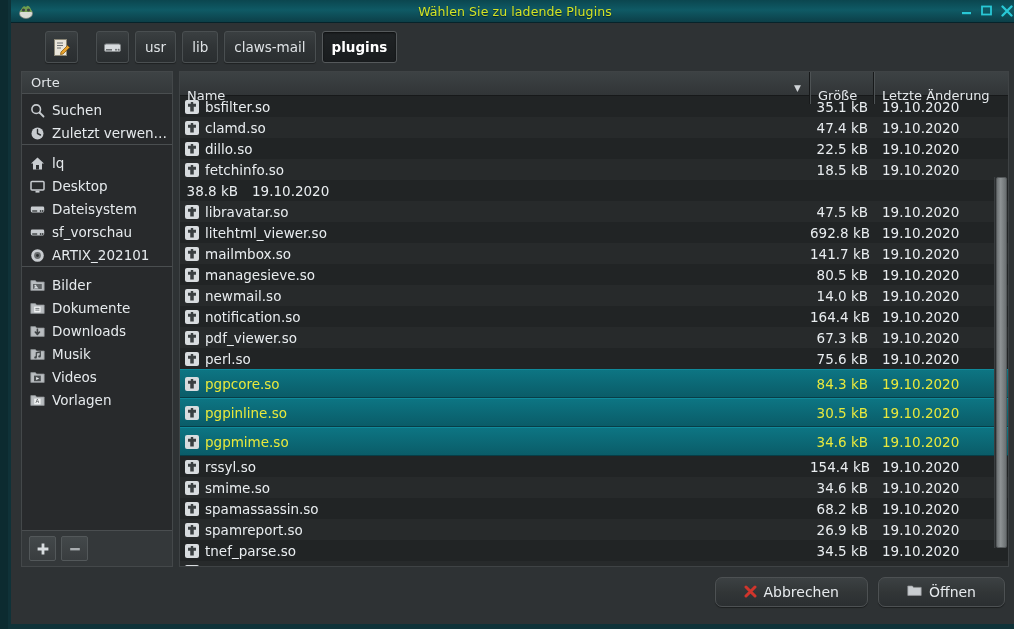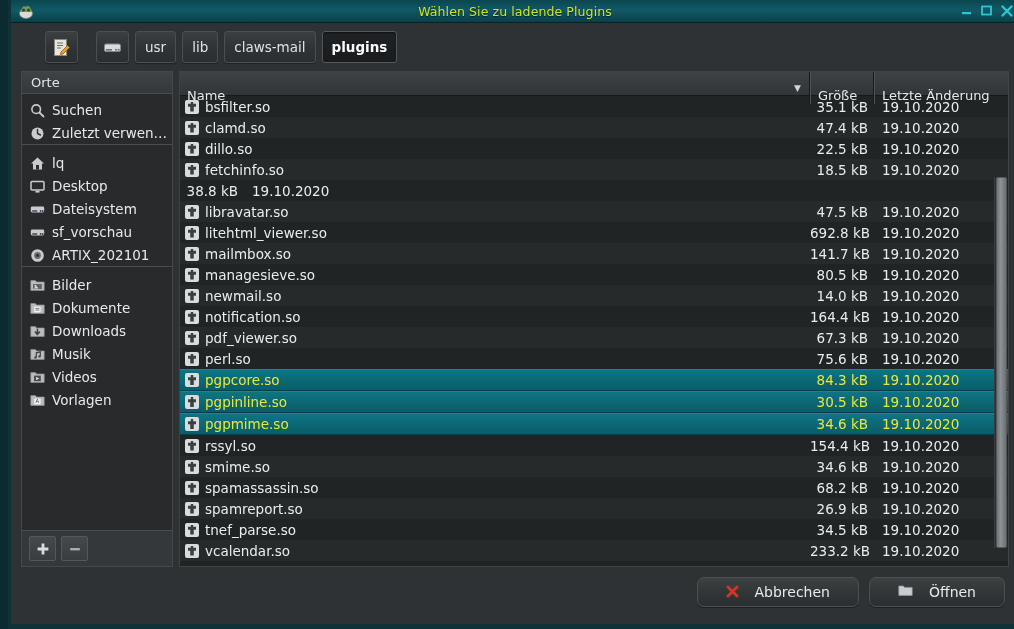--- a/index.html
+++ b/index.html
@@ -202,21 +202,21 @@
     font-size: 13.5px;
     color: #e9edf0;
     white-space: nowrap;
   }
   .row.alt { background: #272a2b; }
   .row.sel {
     background: linear-gradient(to bottom, #0d7583 0%, #0a5c68 100%);
     color: #e9e93c;
     border-top: 1px solid #0f8a9b;
     border-bottom: 1px solid #073e47;
-    height: 22px;
+    height: 29px;
   }
   .row .c-name { flex: 1; display: flex; align-items: center; gap: 6px; padding-left: 5px; overflow: hidden; }
   .row .c-size { width: 64px; text-align: right; padding-right: 6px; }
   .row .c-date { width: 134px; padding-left: 8px; }
 
   .fileico {
     width: 14px; height: 14px;
     flex: 0 0 14px;
     background: #d8dcdf;
     border-radius: 2px;
@@ -265,21 +265,21 @@
     height: 30px;
     min-width: 118px;
     background: linear-gradient(to bottom, #3c4143 0%, #323637 50%, #2b2f31 100%);
     border: 1px solid #4d5153;
     border-radius: 7px;
     color: #e7ebee;
     font-size: 14px;
     display: flex;
     align-items: center;
     justify-content: center;
-    gap: 16px;
+    gap: 7px;
     padding: 0 28px;
     box-shadow: 0 1px 1px rgba(0,0,0,.4);
   }
   #btn-open { min-width: 118px; }
   .xmark { color: #d0352c; font-weight: bold; font-size: 14px; line-height: 1; }
 </style>
 </head>
 <body>
 
 <div id="window">

